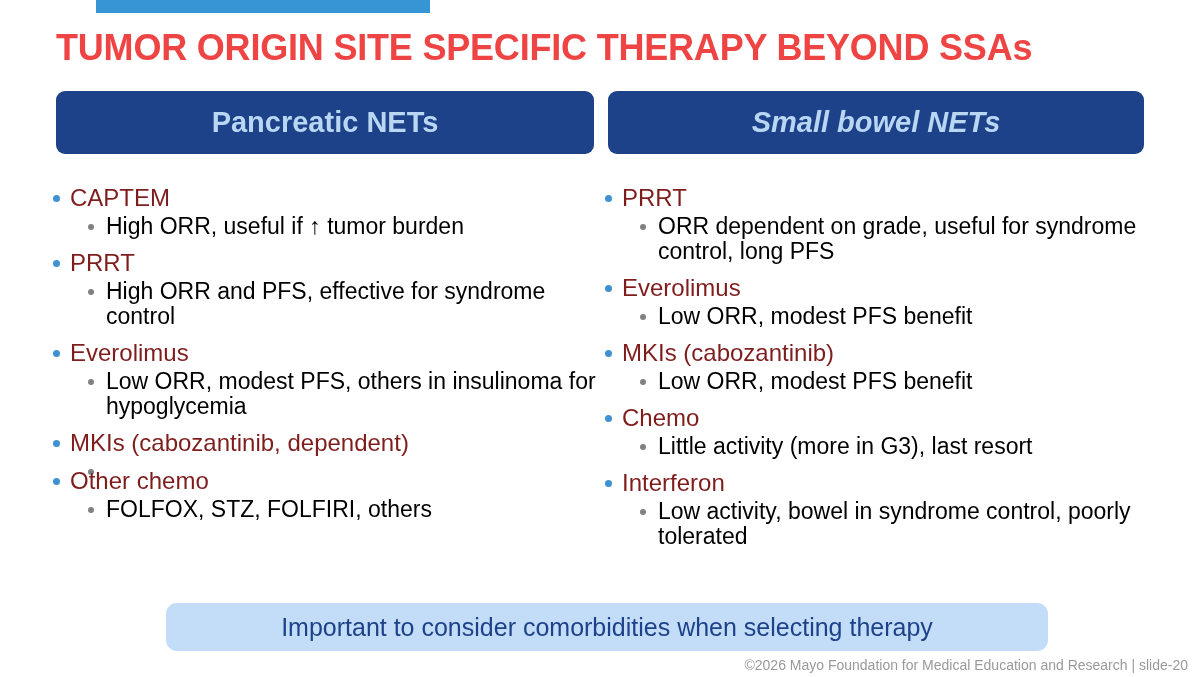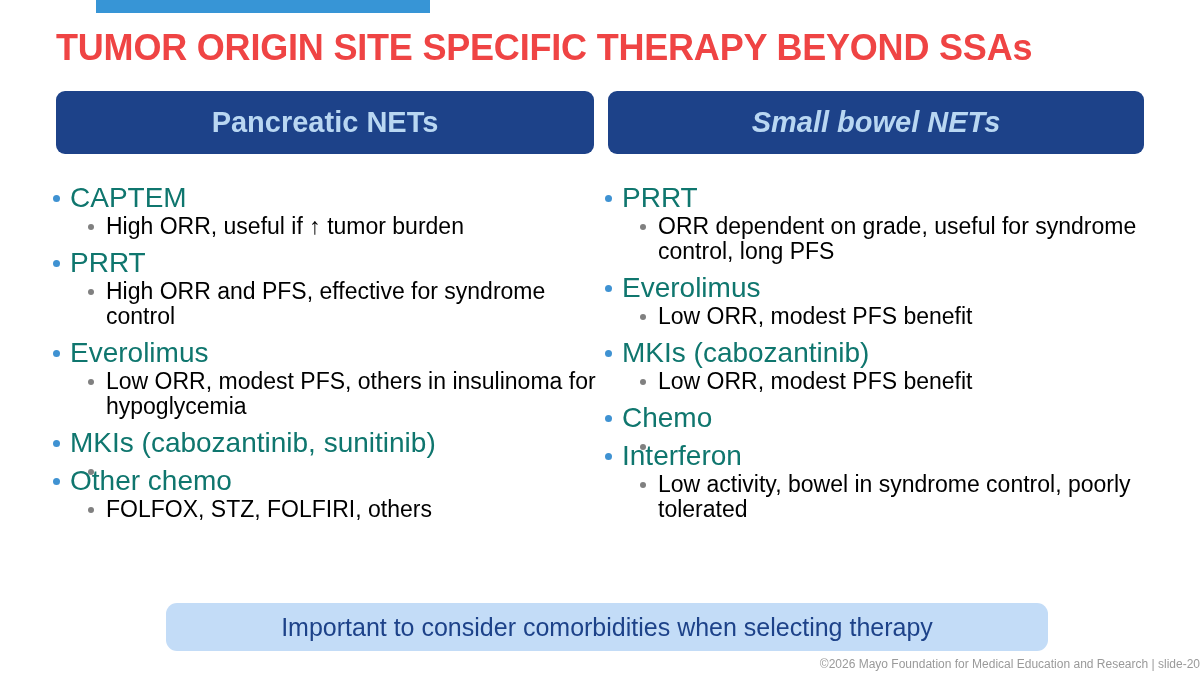--- a/index.html
+++ b/index.html
@@ -65,23 +65,23 @@
   .column {
     position: absolute;
     top: 183px;
   }
   .col-left  { left: 46px;  width: 560px; }
   .col-right { left: 598px; width: 572px; }
 
   .l1 {
     position: relative;
     padding-left: 24px;
-    font-size: 28px;
+    font-size: 24px;
     line-height: 29px;
-    color: #0f766e;
+    color: #7f1d1d;
     margin-top: 9px;
   }
   .l1:first-child { margin-top: 0; }
   .l1 > .dot {
     position: absolute;
     left: 7px;
     top: 12px;
     width: 7px;
     height: 7px;
     border-radius: 50%;
@@ -120,23 +120,23 @@
     align-items: center;
     justify-content: center;
     color: #1d4289;
     font-size: 25px;
     box-sizing: border-box;
   }
 
   
   .footer {
     position: absolute;
-    right: 0;
+    right: 12px;
     top: 657px;
-    font-size: 12px;
+    font-size: 14px;
     color: #9a9a9a;
     white-space: nowrap;
   }
 </style>
 </head>
 <body>
 
 <div class="slide">
 
   <div class="accent-bar"></div>
@@ -170,21 +170,21 @@
       <span class="dot"></span>
       <span>Everolimus</span>
     </div>
     <div class="l2">
       <span class="dot"></span>
       <span>Low ORR, modest PFS, others in insulinoma for hypoglycemia</span>
     </div>
 
     <div class="l1">
       <span class="dot"></span>
-      <span>MKIs (cabozantinib, sunitinib)</span>
+      <span>MKIs (cabozantinib, dependent)</span>
     </div>
     <div class="l2">
       <span class="dot"></span>
     </div>
 
     <div class="l1">
       <span class="dot"></span>
       <span>Other chemo</span>
     </div>
     <div class="l2">
@@ -220,20 +220,21 @@
       <span class="dot"></span>
       <span>Low ORR, modest PFS benefit</span>
     </div>
 
     <div class="l1">
       <span class="dot"></span>
       <span>Chemo</span>
     </div>
     <div class="l2">
       <span class="dot"></span>
+      <span>Little activity (more in G3), last resort</span>
     </div>
 
     <div class="l1">
       <span class="dot"></span>
       <span>Interferon</span>
     </div>
     <div class="l2">
       <span class="dot"></span>
       <span>Low activity, bowel in syndrome control, poorly tolerated</span>
     </div>

